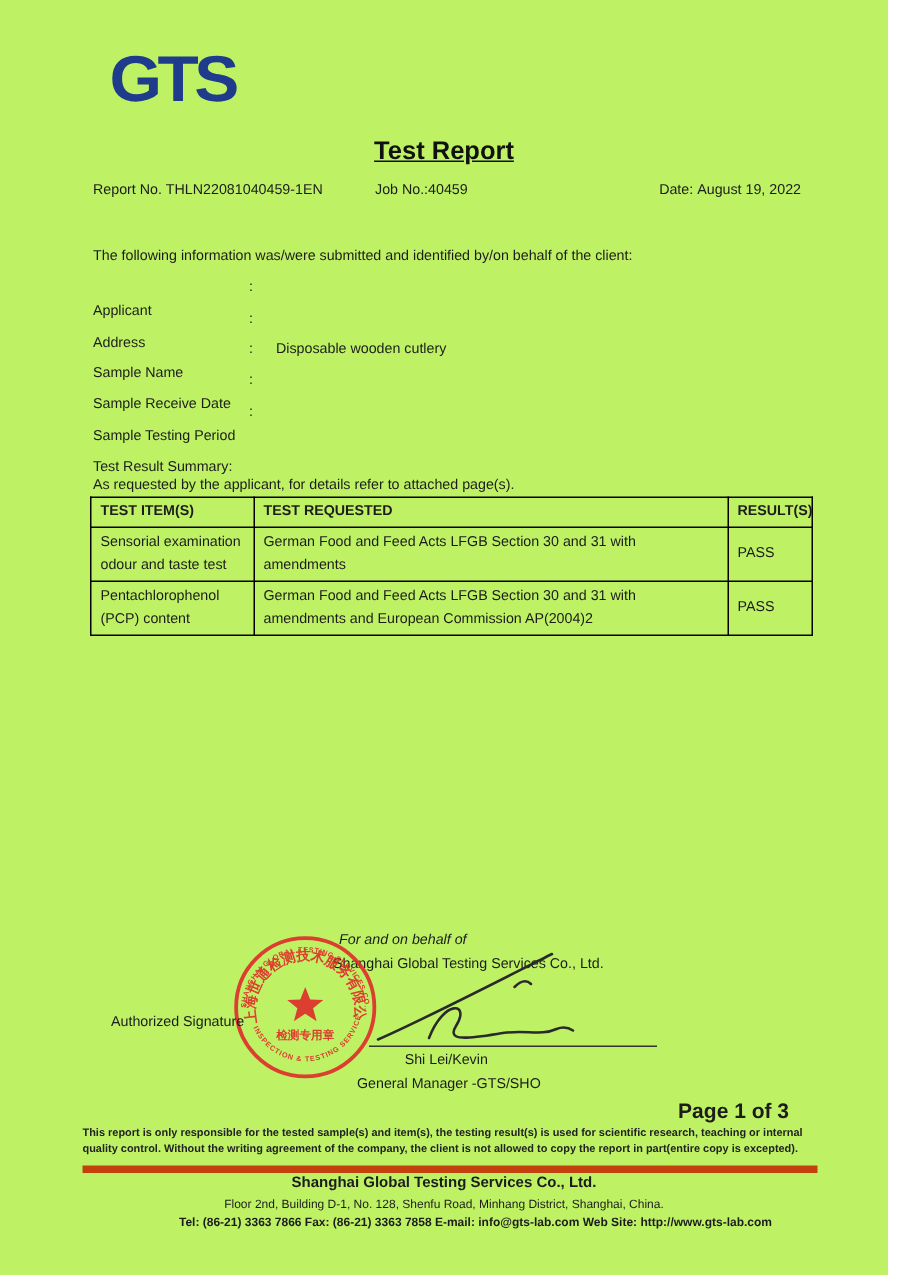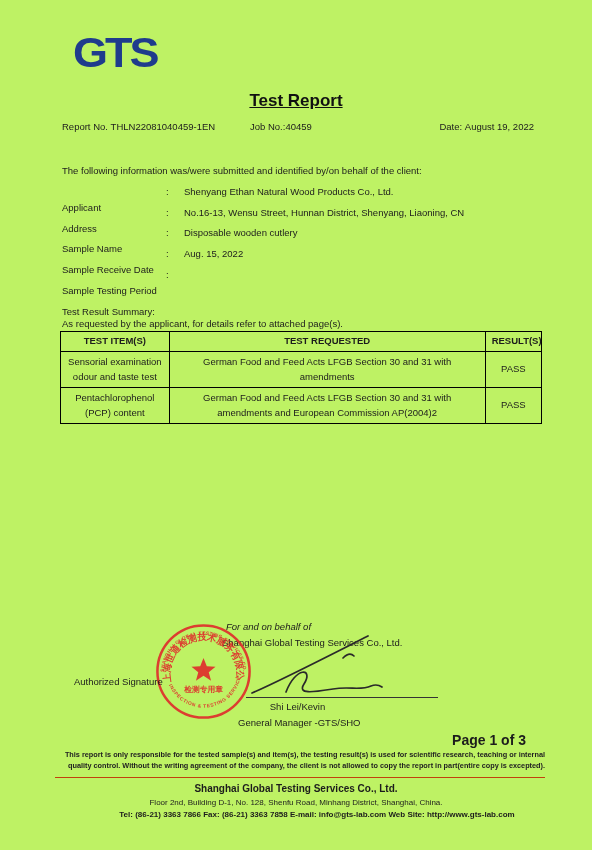--- a/index.html
+++ b/index.html
@@ -30,43 +30,43 @@
   .ilabel{width:104px;margin-top:16px;}
   .icolon{width:18px;}
   .ivalue{flex:1;}
   
   .tnote{position:absolute;top:318px;left:62px;font-size:9.5px;}
   table.results{
     position:absolute;top:331px;left:60px;width:482px;
     border-collapse:collapse;font-size:9.5px;table-layout:fixed;
   }
   table.results th,table.results td{
-    border:1px solid #000;text-align:center;vertical-align:middle;
+    border:1px solid #000;text-align:left;vertical-align:middle;
     padding:2px 6px;line-height:1.55;
   }
   table.results th{font-weight:bold;height:15px;}
   table.results td{height:31px;}
   .col-item{width:108px;}
   .col-req{width:314px;}
   .col-res{width:56px;}
   
   .for-behalf{position:absolute;left:226px;top:621px;font-size:9.5px;font-style:italic;}
   .sig-company{position:absolute;left:222px;top:637px;font-size:9.5px;}
   .stamp{position:absolute;left:155px;top:623px;width:97px;height:97px;opacity:.9;}
   .sig-script{position:absolute;left:240px;top:628px;width:205px;height:75px;}
   .auth-label{position:absolute;left:74px;top:676px;font-size:9.5px;}
   .sig-line{position:absolute;left:246px;top:697px;width:192px;border-top:1.3px solid #333;}
   .signer{position:absolute;left:235px;top:701px;width:125px;text-align:center;font-size:9.5px;}
   .signer-title{position:absolute;left:238px;top:717px;font-size:9.5px;}
   
   .page-num{position:absolute;right:66px;top:732px;font-size:14px;font-weight:bold;}
   .disclaimer{
-    position:absolute;top:750px;left:55px;width:490px;text-align:right;
+    position:absolute;top:750px;left:55px;width:490px;text-align:left;
     font-size:7.3px;font-weight:600;line-height:1.5;color:#222;
-    border-bottom:1px solid #c2410c;padding-bottom:5px;
+    border-bottom:5px solid #c2410c;padding-bottom:5px;
   }
   .f-company{position:absolute;top:783px;left:0;width:100%;text-align:center;font-size:10px;font-weight:bold;}
   .f-address{position:absolute;top:798px;left:0;width:100%;text-align:center;font-size:8px;font-weight:400;}
   .f-contact{position:absolute;top:810px;left:0;width:100%;text-align:center;font-size:8px;font-weight:600;padding-left:21px;}
 </style>
 </head>
 <body>
 
 <div class="page">
 
@@ -79,36 +79,33 @@
     <span class="m-date"><b>Date:</b>&nbsp;<span>August 19, 2022</span></span>
   </div>
 
   <div class="info">
     <div class="irow">
         <span>The following information was/were submitted and identified by/on behalf of the client:</span>
       </div>
     <div class="irow">
       <span class="ilabel">Applicant</span>
       <span class="icolon">:</span>
-      <span class="ivalue">Shenyang Ethan Natural Wood Products Co., Ltd.</span>
     </div>
     <div class="irow">
       <span class="ilabel">Address</span>
       <span class="icolon">:</span>
-      <span class="ivalue">No.16-13, Wensu Street, Hunnan District, Shenyang, Liaoning, CN</span>
     </div>
     <div class="irow">
       <span class="ilabel">Sample Name</span>
       <span class="icolon">:</span>
       <span class="ivalue">Disposable wooden cutlery</span>
     </div>
     <div class="irow">
       <span class="ilabel">Sample Receive Date</span>
       <span class="icolon">:</span>
-      <span class="ivalue">Aug. 15, 2022</span>
     </div>
     <div class="irow">
       <span class="ilabel">Sample Testing Period</span>
       <span class="icolon">:</span>
     </div>
     <div class="irow">
       <span class="ilabel" style="width:auto;">Test Result Summary:</span>
     </div>
   </div>
 

